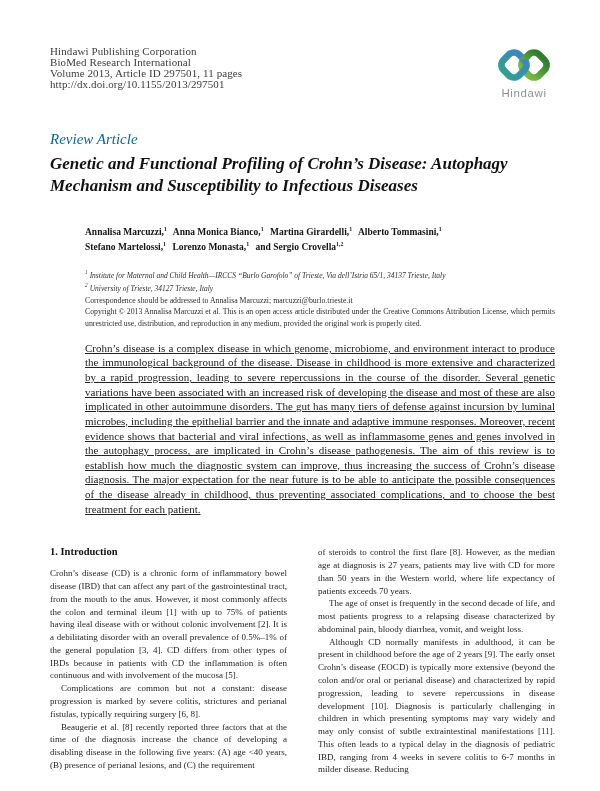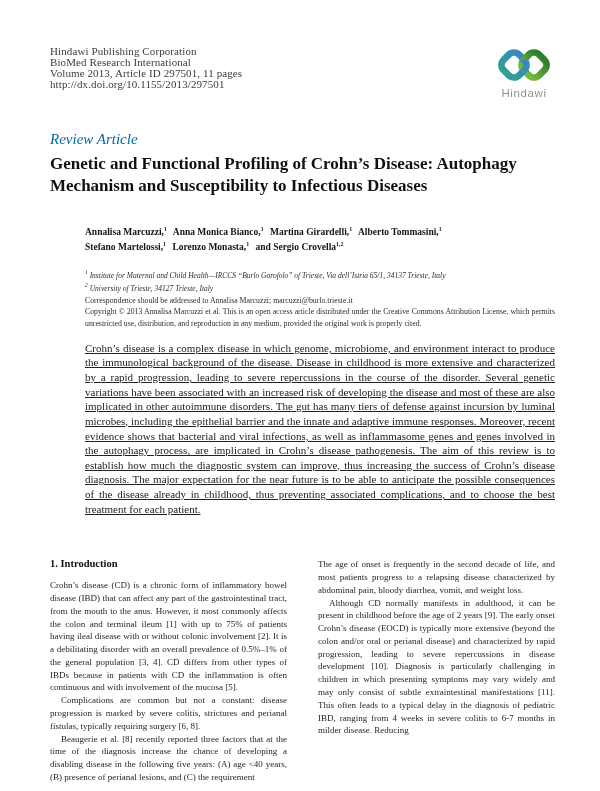--- a/index.html
+++ b/index.html
@@ -8,35 +8,35 @@
 
   
   .header-row{display:flex;justify-content:space-between;align-items:flex-start;margin-bottom:32px;}
   .publisher{font-size:11px;line-height:11px;color:#3c3c3c;letter-spacing:0.1px;}
   .logo-block{display:flex;flex-direction:column;align-items:center;margin-top:-2px;}
   .logo-rings{display:block;}
   .logo-wordmark{font-family:"Liberation Sans", sans-serif;font-size:11.5px;color:#8f9194;letter-spacing:0.6px;margin-top:1px;}
 
   
   .article-type{font-style:italic;font-size:15px;color:#0369a1;margin:0 0 5px 0;font-weight:400;}
-  .article-title{font-size:17px;font-weight:bold;line-height:1.3;color:#111;margin:0 0 28px 0;max-width:505px;}
+  .article-title{font-size:17px;font-weight:bold;line-height:1.3;color:#111;margin:0 0 28px 0;max-width:505px;font-style:italic;}
 
   
   .meta-block{margin-left:35px;max-width:470px;}
   .authors{font-size:9.5px;font-weight:bold;line-height:1.55;color:#141414;}
   .authors sup{font-size:0.62em;}
   .author{margin-right:4px;}
   .affiliations{margin-top:13px;font-style:italic;font-size:7.5px;line-height:1.6;color:#2e2e2e;}
   .affil sup{font-size:0.7em;margin-right:2px;}
   .meta-line{margin-top:0;font-size:7.8px;line-height:1.45;color:#2c2c2c;}
   .copyright{text-align:justify;}
   .abstract{margin-top:12px;font-size:11px;line-height:1.33;text-align:justify;color:#222;text-decoration:underline;}
 
   
-  .cols{display:flex;gap:31px;margin-top:42px;}
+  .cols{display:flex;gap:31px;margin-top:30px;}
   .col{flex:1 1 0;min-width:0;}
   .section-heading{font-size:10.5px;font-weight:bold;color:#111;margin:0 0 10px 0;}
   .col p{margin:0;font-size:9px;line-height:1.42;text-align:justify;color:#1f1f1f;}
   .col p + p{text-indent:11px;}
 </style>
 </head>
 <body>
 
 <div class="page">
 
@@ -99,18 +99,19 @@
   </div>
 
   <div class="cols">
     <div class="col">
       <h2 class="section-heading">1. Introduction</h2>
       <p>Crohn’s disease (CD) is a chronic form of inflammatory bowel disease (IBD) that can affect any part of the gastrointestinal tract, from the mouth to the anus. However, it most commonly affects the colon and terminal ileum [1] with up to 75% of patients having ileal disease with or without colonic involvement [2]. It is a debilitating disorder with an overall prevalence of 0.5%–1% of the general population [3, 4]. CD differs from other types of IBDs because in patients with CD the inflammation is often continuous and with involvement of the mucosa [5].</p>
       <p>Complications are common but not a constant: disease progression is marked by severe colitis, strictures and perianal fistulas, typically requiring surgery [6, 8].</p>
       <p>Beaugerie et al. [8] recently reported three factors that at the time of the diagnosis increase the chance of developing a disabling disease in the following five years: (A) age &lt;40 years, (B) presence of perianal lesions, and (C) the requirement</p>
     </div>
     <div class="col">
+      <p>of steroids to control the first flare [8]. However, as the median age at diagnosis is 27 years, patients may live with CD for more than 50 years in the Western world, where life expectancy of patients exceeds 70 years.</p>
       <p>The age of onset is frequently in the second decade of life, and most patients progress to a relapsing disease characterized by abdominal pain, bloody diarrhea, vomit, and weight loss.</p>
       <p>Although CD normally manifests in adulthood, it can be present in childhood before the age of 2 years [9]. The early onset Crohn’s disease (EOCD) is typically more extensive (beyond the colon and/or oral or perianal disease) and characterized by rapid progression, leading to severe repercussions in disease development [10]. Diagnosis is particularly challenging in children in which presenting symptoms may vary widely and may only consist of subtle extraintestinal manifestations [11]. This often leads to a typical delay in the diagnosis of pediatric IBD, ranging from 4 weeks in severe colitis to 6-7 months in milder disease. Reducing</p>
     </div>
   </div>
 
 </div>
 
 </body></html>

